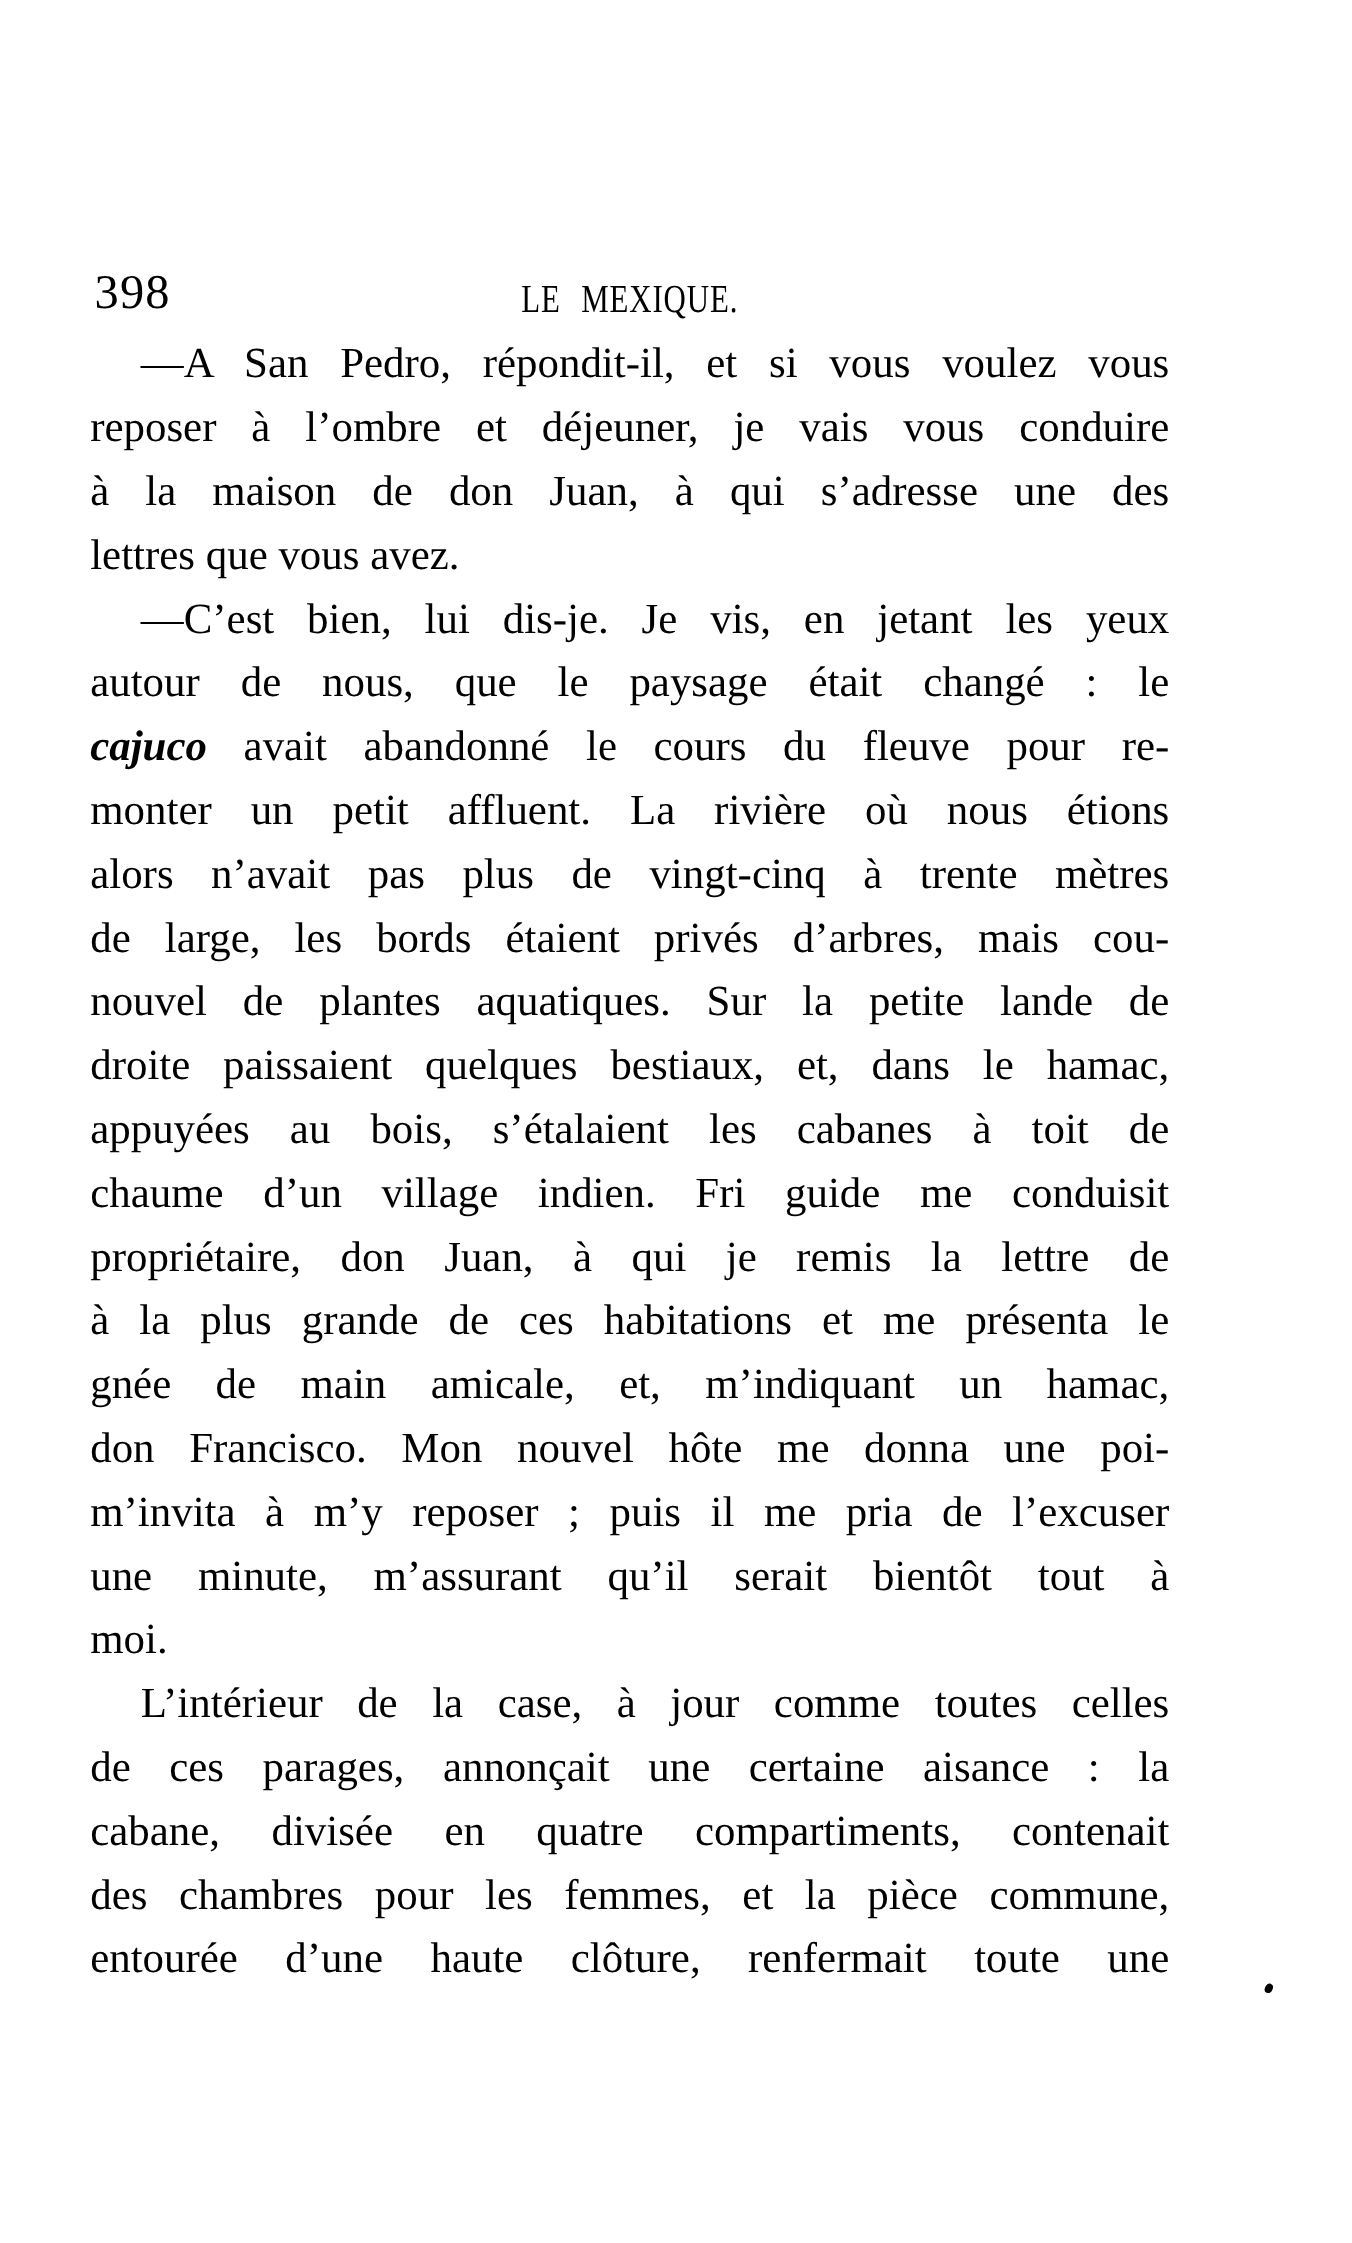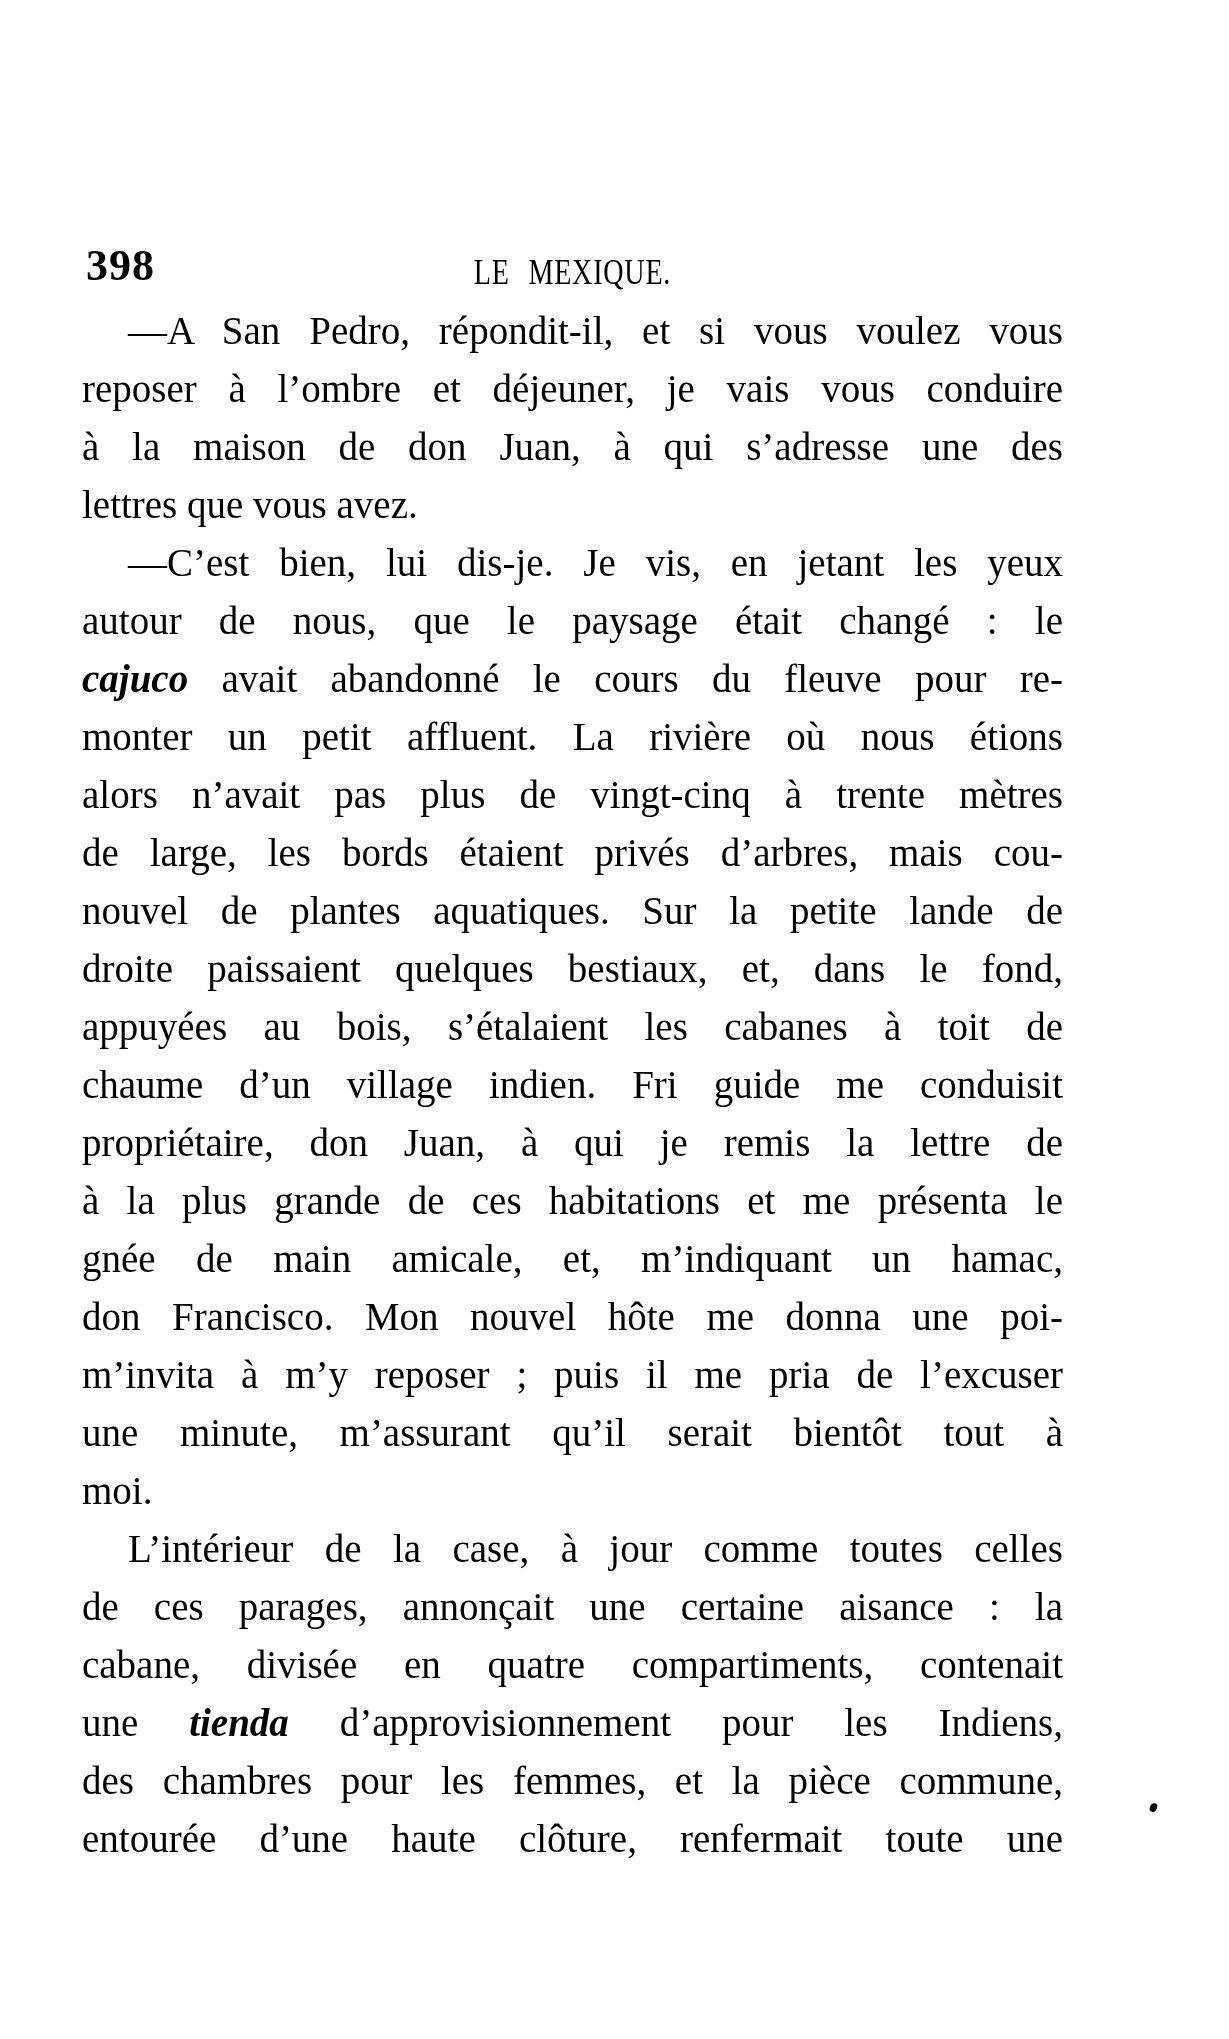--- a/index.html
+++ b/index.html
@@ -18,21 +18,21 @@
   .page {
     position: absolute;
     inset: 0;
     background: #ffffff;
   }
   .page-number {
     position: absolute;
     left: 86px;
     top: 244px;
     font-size: 44px;
-    font-weight: bold;
+    font-weight: normal;
     line-height: 1;
     letter-spacing: 1px;
   }
   .running-header {
     position: absolute;
     left: 82px;
     top: 254px;
     width: 981px;
     text-align: center;
     font-size: 36px;
@@ -97,33 +97,32 @@
       <div class="line j"><span>reposer à l’ombre et déjeuner, je vais vous conduire</span></div>
       <div class="line j"><span>à la maison de don Juan, à qui s’adresse une des</span></div>
       <div class="line"><span>lettres que vous avez.</span></div>
       <div class="line j ind"><span>—C’est bien, lui dis-je. Je vis, en jetant les yeux</span></div>
       <div class="line j"><span>autour de nous, que le paysage était changé : le</span></div>
       <div class="line j"><span class="it">cajuco</span><span> avait abandonné le cours du fleuve pour re-</span></div>
       <div class="line j"><span>monter un petit affluent. La rivière où nous étions</span></div>
       <div class="line j"><span>alors n’avait pas plus de vingt-cinq à trente mètres</span></div>
       <div class="line j"><span>de large, les bords étaient privés d’arbres, mais cou-</span></div>
       <div class="line j"><span>nouvel de plantes aquatiques. Sur la petite lande de</span></div>
-      <div class="line j"><span>droite paissaient quelques bestiaux, et, dans le fond,</span></div>
+      <div class="line j"><span>droite paissaient quelques bestiaux, et, dans le hamac,</span></div>
       <div class="line j"><span>appuyées au bois, s’étalaient les cabanes à toit de</span></div>
       <div class="line j"><span>chaume d’un village indien. Fri guide me conduisit</span></div>
       <div class="line j"><span>propriétaire, don Juan, à qui je remis la lettre de</span></div>
       <div class="line j"><span>à la plus grande de ces habitations et me présenta le</span></div>
       <div class="line j"><span>gnée de main amicale, et, m’indiquant un hamac,</span></div>
       <div class="line j"><span>don Francisco. Mon nouvel hôte me donna une poi-</span></div>
       <div class="line j"><span>m’invita à m’y reposer ; puis il me pria de l’excuser</span></div>
       <div class="line j"><span>une minute, m’assurant qu’il serait bientôt tout à</span></div>
       <div class="line"><span>moi.</span></div>
       <div class="line j ind"><span>L’intérieur de la case, à jour comme toutes celles</span></div>
       <div class="line j"><span>de ces parages, annonçait une certaine aisance : la</span></div>
       <div class="line j"><span>cabane, divisée en quatre compartiments, contenait</span></div>
-      <div class="line j"><span>une </span><span class="it">tienda</span><span> d’approvisionnement pour les Indiens,</span></div>
       <div class="line j"><span>des chambres pour les femmes, et la pièce commune,</span></div>
       <div class="line j"><span>entourée d’une haute clôture, renfermait toute une</span></div>
     </div>
 
   <div class="ink-speck"></div>
 
 </div>
 
 </body></html>

